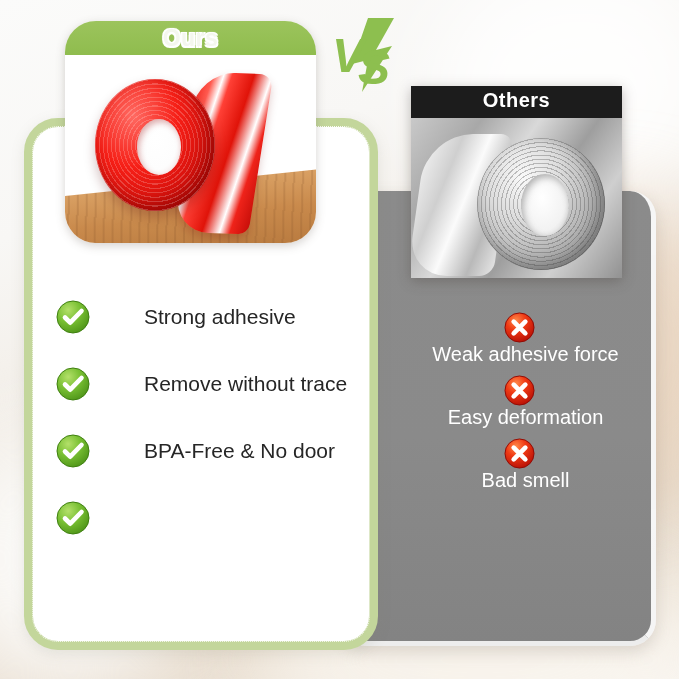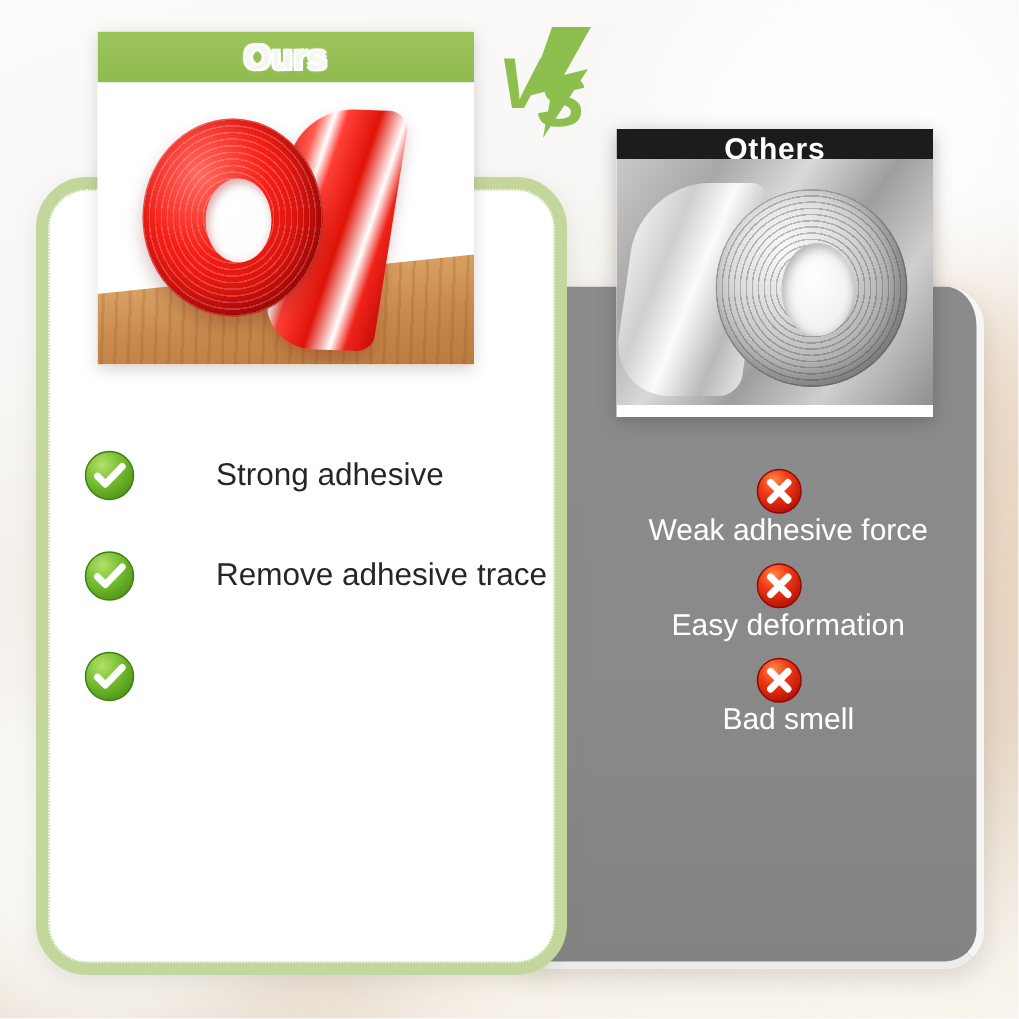--- a/index.html
+++ b/index.html
@@ -76,21 +76,21 @@
   }
 
   
   .product-card {
     position: absolute;
     background: #ffffff;
     box-shadow: 0 3px 10px rgba(90,80,70,0.25);
     overflow: hidden;
   }
 
-  #ours-card  { left: 65px;  top: 21px;  width: 251px; height: 222px; }
+  #ours-card  { left: 65px;  top: 21px;  width: 251px; height: 222px; border-radius: 31px; }
   #others-card{ left: 411px; top: 86px;  width: 211px; height: 192px; box-shadow: 0 3px 12px rgba(70,60,55,0.35); }
 
   .card-header {
     position: relative;
     width: 100%;
     text-align: center;
     font-weight: bold;
     color: #ffffff;
     letter-spacing: .5px;
   }
@@ -99,21 +99,21 @@
     line-height: 34px;
     font-size: 23px;
     background: linear-gradient(180deg, #9cc45c 0%, #8fbc4e 100%);
     text-shadow:
       -1.5px -1.5px 0 #ffffff, 1.5px -1.5px 0 #ffffff,
       -1.5px  1.5px 0 #ffffff, 1.5px  1.5px 0 #ffffff,
        0 0 3px rgba(255,255,255,.9);
     color: #f4f7ee;
   }
   #others-card .card-header {
-    height: 20px;
+    height: 32px;
     line-height: 28px;
     font-size: 20px;
     background: #1c1c1c;
     color: #ffffff;
   }
 
   .card-photo { position: relative; width: 100%; overflow: hidden; }
   #ours-card   .card-photo { height: 188px; background: #ffffff; }
   #others-card .card-photo { height: 164px;
       background: linear-gradient(125deg,#c9c9c9 0%,#a8a8a8 22%,#d9d9d9 40%,#9e9e9e 58%,#cfcfcf 76%,#8f8f8f 100%); }
@@ -282,23 +282,33 @@
     </div>
 
     <div class="feature-item">
       <span class="badge">
         <svg viewBox="0 0 34 34" width="34" height="34">
           <circle cx="17" cy="17" r="16" fill="url(#gchk)"></circle>
           <circle cx="17" cy="17" r="16" fill="none" stroke="#3f8010" stroke-width="1"></circle>
           <path d="M9 17.5 l5.2 5.2 L25.5 11" fill="none" stroke="#ffffff" stroke-width="4.6" stroke-linecap="round" stroke-linejoin="round"></path>
         </svg>
       </span>
-      <span class="feature-text">Remove adhesive trace</span>
-    </div>
-
+      <span class="feature-text">Remove without trace</span>
+    </div>
+
+    <div class="feature-item">
+      <span class="badge">
+        <svg viewBox="0 0 34 34" width="34" height="34">
+          <circle cx="17" cy="17" r="16" fill="url(#gchk)"></circle>
+          <circle cx="17" cy="17" r="16" fill="none" stroke="#3f8010" stroke-width="1"></circle>
+          <path d="M9 17.5 l5.2 5.2 L25.5 11" fill="none" stroke="#ffffff" stroke-width="4.6" stroke-linecap="round" stroke-linejoin="round"></path>
+        </svg>
+      </span>
+      <span class="feature-text">BPA-Free &amp; No door</span>
+    </div>
 
     <div class="feature-item">
       <span class="badge">
         <svg viewBox="0 0 34 34" width="34" height="34">
           <circle cx="17" cy="17" r="16" fill="url(#gchk)"></circle>
           <circle cx="17" cy="17" r="16" fill="none" stroke="#3f8010" stroke-width="1"></circle>
           <path d="M9 17.5 l5.2 5.2 L25.5 11" fill="none" stroke="#ffffff" stroke-width="4.6" stroke-linecap="round" stroke-linejoin="round"></path>
         </svg>
       </span>
     </div>

